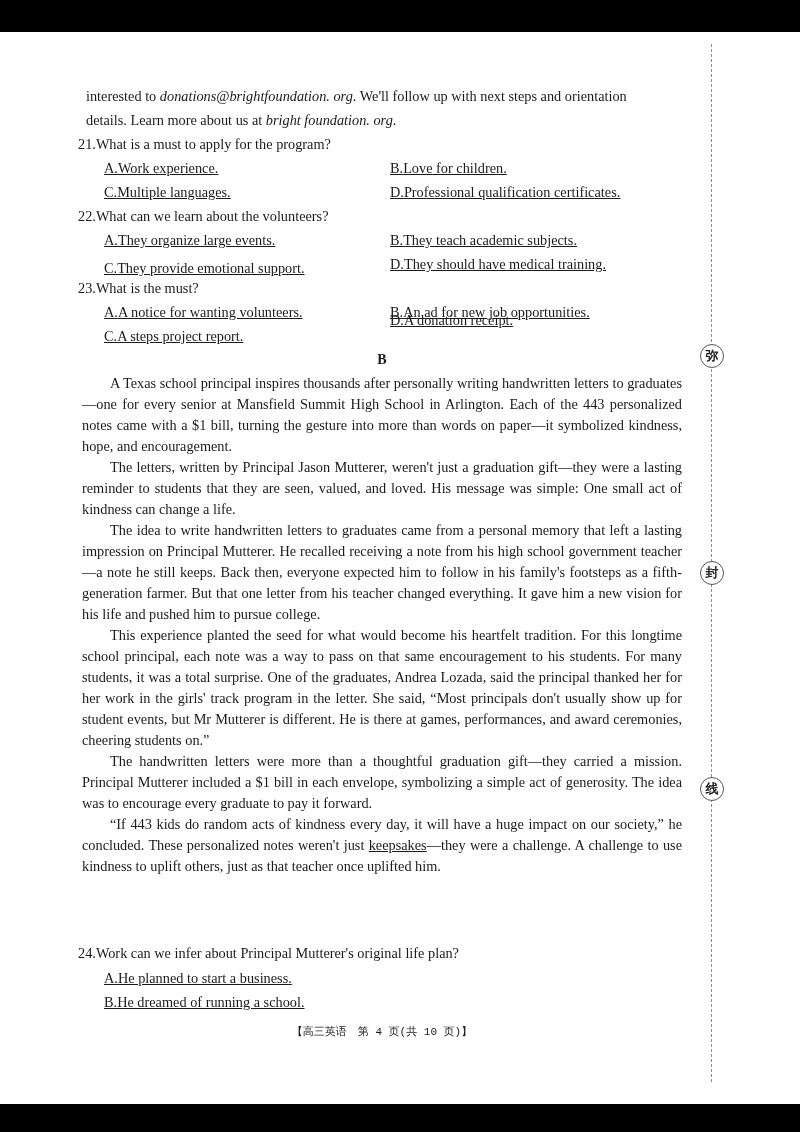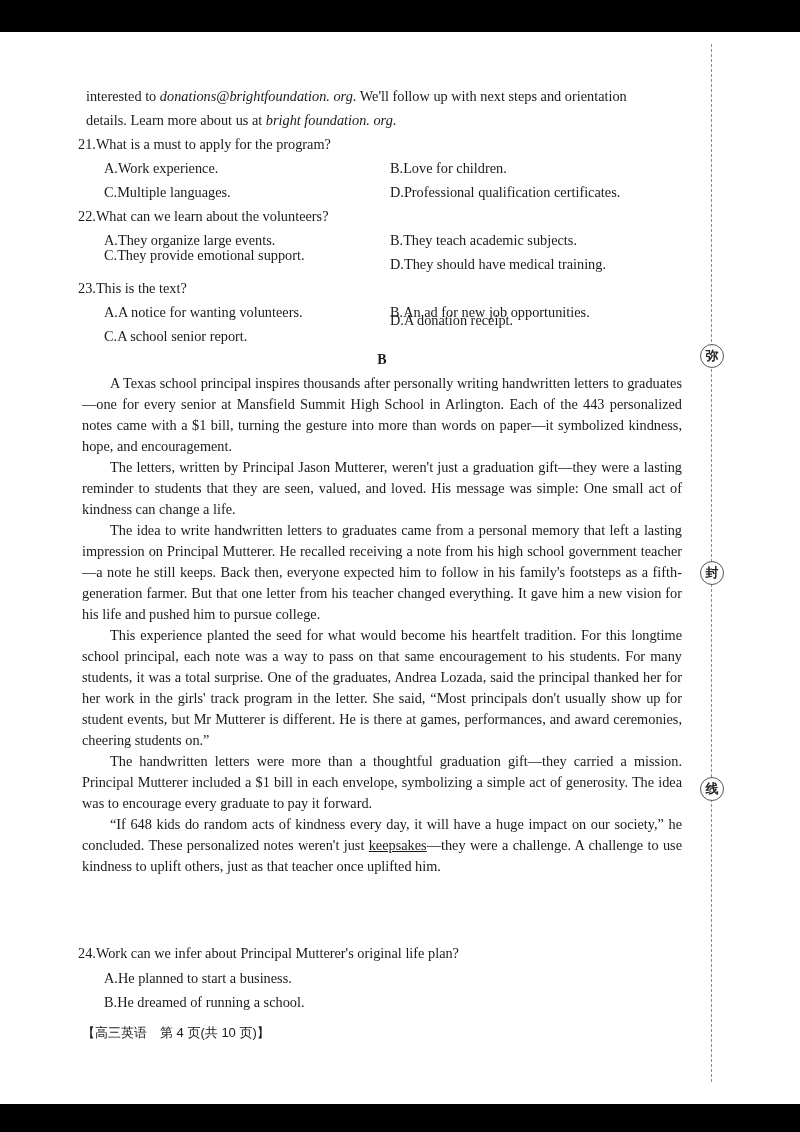--- a/index.html
+++ b/index.html
@@ -21,24 +21,24 @@
       font-family: "DejaVu Sans", sans-serif; font-size: 13px; line-height: 22px;
       text-align: center; font-weight: bold;
     }
 
     .page { position: absolute; left: 82px; top: 88px; width: 600px; font-size: 14.3px; }
     .line { position: absolute; left: 4px; white-space: nowrap; }
     .para-text { position: absolute; left: 0; width: 600px; line-height: 21px; text-align: justify; }
     .para-text .ind { display: inline-block; width: 28px; }
     em.link { font-style: italic; }
     .q { position: absolute; left: 0; white-space: nowrap; }
-    .opt { position: absolute; white-space: nowrap; }
+    .opt { position: absolute; white-space: nowrap; text-decoration: underline; }
     .section-title { position: absolute; left: 0; width: 600px; text-align: center; font-weight: bold; font-size: 14px; }
     .underline { text-decoration: underline; margin-top: 12px; }
-    .footer { position: absolute; left: 0; width: 600px; text-align: left; font-family: Liberation Sans, sans-serif; font-size: 13px; }
+    .footer { position: absolute; left: 0; width: 600px; text-align: center; font-family: Liberation Mono, monospace; font-size: 11px; }
   </style>
 </head>
 <body>
 
 <div class="bar-top"></div>
 <div class="bar-bottom"></div>
 
 <div class="seal-line"></div>
 <div class="seal-mark" style="top:344px">弥</div>
 <div class="seal-mark" style="top:561px">封</div>
@@ -59,40 +59,40 @@
   <div class="opt" style="top:72px; left:22px"><span>A.</span><span>Work experience.</span></div>
   <div class="opt" style="top:72px; left:308px"><span>B.</span><span>Love for children.</span></div>
   <div class="opt" style="top:96px; left:22px"><span>C.</span><span>Multiple languages.</span></div>
   <div class="opt" style="top:96px; left:308px"><span>D.</span><span>Professional qualification certificates.</span></div>
 
   <div class="q" style="top:120px; left:-4px">
     <span>22.</span><span>What can we learn about the volunteers?</span>
   </div>
   <div class="opt" style="top:144px; left:22px"><span>A.</span><span>They organize large events.</span></div>
   <div class="opt" style="top:144px; left:308px"><span>B.</span><span>They teach academic subjects.</span></div>
-  <div class="opt" style="top:159px; left:22px"><span>C.</span><span>They provide emotional support.</span></div>
+  <div class="opt" style="top:172px; left:22px"><span>C.</span><span>They provide emotional support.</span></div>
   <div class="opt" style="top:168px; left:308px"><span>D.</span><span>They should have medical training.</span></div>
 
   <div class="q" style="top:192px; left:-4px">
-    <span>23.</span><span>This is the text?</span>
+    <span>23.</span><span>What is the must?</span>
   </div>
   <div class="opt" style="top:216px; left:22px"><span>A.</span><span>A notice for wanting volunteers.</span></div>
   <div class="opt" style="top:216px; left:308px"><span>B.</span><span>An ad for new job opportunities.</span></div>
-  <div class="opt" style="top:240px; left:22px"><span>C.</span><span>A school senior report.</span></div>
+  <div class="opt" style="top:240px; left:22px"><span>C.</span><span>A steps project report.</span></div>
   <div class="opt" style="top:224px; left:308px"><span>D.</span><span>A donation receipt.</span></div>
 
   <div class="section-title" style="top:264px">B</div>
 
   <div class="para-text" style="top:285px">
     <div><span class="ind"></span><span>A Texas school principal inspires thousands after personally writing handwritten letters to graduates—one for every senior at Mansfield Summit High School in Arlington.  Each of the 443 personalized notes came with a $1 bill, turning the gesture into more than words on paper—it symbolized kindness, hope, and encouragement.</span></div>
     <div><span class="ind"></span><span>The letters, written by Principal Jason Mutterer, weren't just a graduation gift—they were a lasting reminder to students that they are seen, valued, and loved.  His message was simple: One small act of kindness can change a life.</span></div>
     <div><span class="ind"></span><span>The idea to write handwritten letters to graduates came from a personal memory that left a lasting impression on Principal Mutterer.  He recalled receiving a note from his high school government teacher—a note he still keeps.  Back then, everyone expected him to follow in his family's footsteps as a fifth-generation farmer.  But that one letter from his teacher changed everything.  It gave him a new vision for his life and pushed him to pursue college.</span></div>
     <div><span class="ind"></span><span>This experience planted the seed for what would become his heartfelt tradition.  For this longtime school principal, each note was a way to pass on that same encouragement to his students.  For many students, it was a total surprise.  One of the graduates, Andrea Lozada, said the principal thanked her for her work in the girls' track program in the letter.  She said, “Most principals don't usually show up for student events, but Mr Mutterer is different.  He is there at games, performances, and award ceremonies, cheering students on.”</span></div>
     <div><span class="ind"></span><span>The handwritten letters were more than a thoughtful graduation gift—they carried a mission.  Principal Mutterer included a $1 bill in each envelope, symbolizing a simple act of generosity.  The idea was to encourage every graduate to pay it forward.</span></div>
-    <div><span class="ind"></span><span>“If 648 kids do random acts of kindness every day, it will have a huge impact on our society,” he concluded.  These personalized notes weren't just </span><span class="underline">keepsakes</span><span>—they were a challenge.  A challenge to use kindness to uplift others, just as that teacher once uplifted him.</span></div>
+    <div><span class="ind"></span><span>“If 443 kids do random acts of kindness every day, it will have a huge impact on our society,” he concluded.  These personalized notes weren't just </span><span class="underline">keepsakes</span><span>—they were a challenge.  A challenge to use kindness to uplift others, just as that teacher once uplifted him.</span></div>
   </div>
 
   <div class="q" style="top:857px; left:-4px">
     <span>24.</span><span>Work can we infer about Principal Mutterer's original life plan?</span>
   </div>
   <div class="opt" style="top:882px; left:22px"><span>A.</span><span>He planned to start a business.</span></div>
   <div class="opt" style="top:906px; left:22px"><span>B.</span><span>He dreamed of running a school.</span></div>
 
   <div class="footer" style="top:936px">【高三英语　第 4 页(共 10 页)】</div>
 </div>

